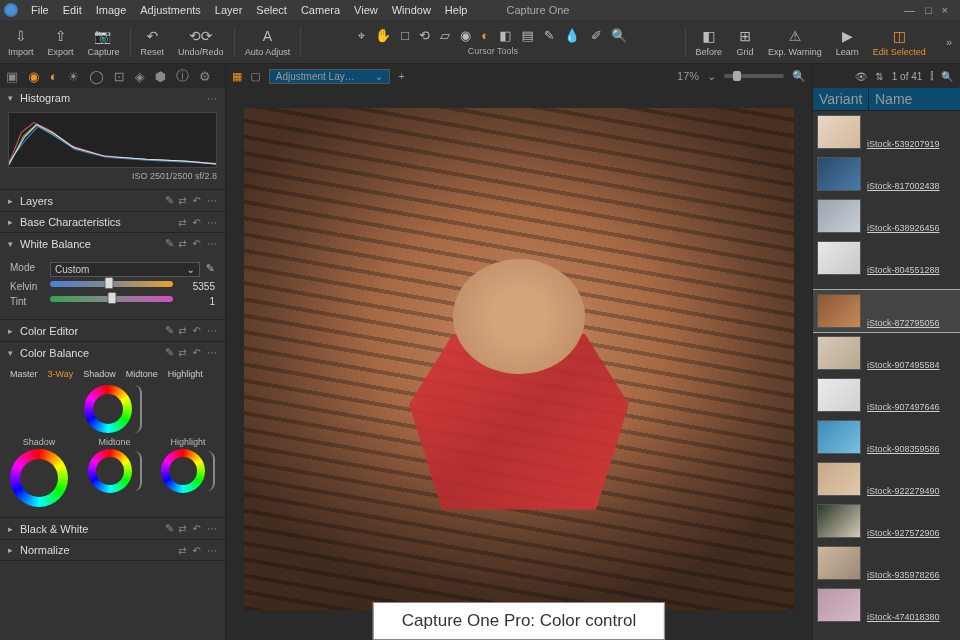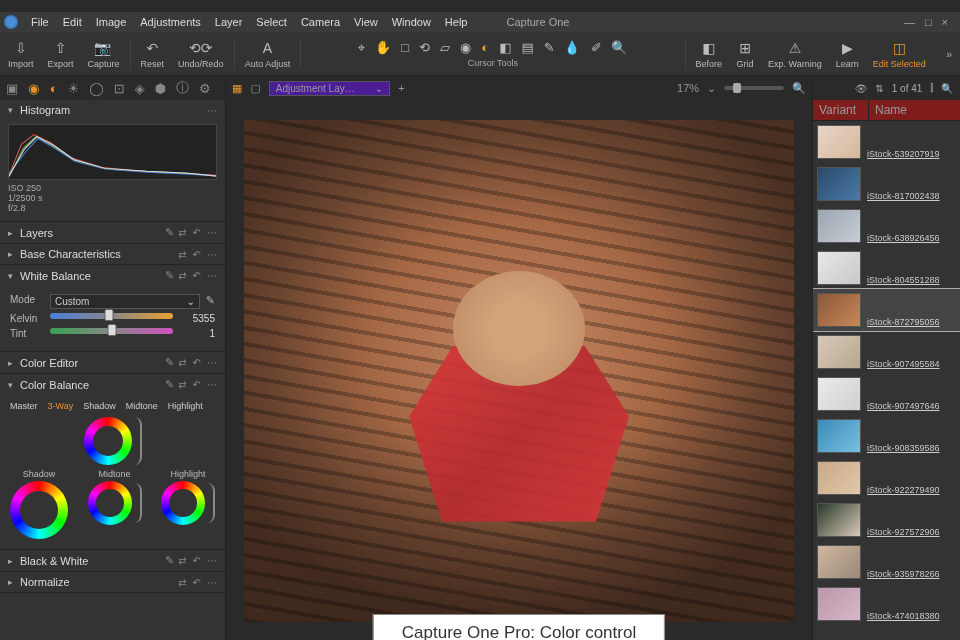--- a/index.html
+++ b/index.html
@@ -1,17 +1,17 @@
 <!DOCTYPE html>
 <html><head>
 <meta charset="utf-8">
 <style>
 * { box-sizing: border-box; margin: 0; padding: 0; font-family: "Segoe UI", Arial, sans-serif; }
 body { width: 960px; height: 640px; background: #2a2a2a; color: #ccc; font-size: 11px; overflow: hidden; position: relative; }
-.menubar { height: 20px; background: #3a3a3a; display: flex; align-items: center; padding: 0 4px; gap: 2px; margin-top: 12px; }
+.menubar { height: 20px; background: #3a3a3a; display: flex; align-items: center; padding: 0 4px; gap: 2px; }
 .menubar .logo { width: 14px; height: 14px; background: radial-gradient(circle, #4a90d9 40%, #2a5a8a 100%); border-radius: 50%; margin-right: 4px; }
 .menubar .item { padding: 2px 7px; cursor: pointer; color: #ddd; }
 .menubar .app-title { margin-left: 30px; color: #aaa; font-size: 11px; }
 .menubar .wincontrols { margin-left: auto; display: flex; gap: 10px; padding-right: 8px; color: #aaa; }
 .toolbar { height: 44px; background: #333; display: flex; align-items: center; padding: 0 8px; border-bottom: 1px solid #222; }
 .tool-group { display: flex; gap: 14px; align-items: center; }
 .tool-btn { display: flex; flex-direction: column; align-items: center; gap: 2px; cursor: pointer; color: #bbb; }
 .tool-btn .icon { width: 18px; height: 18px; display: flex; align-items: center; justify-content: center; font-size: 14px; }
 .tool-btn .lbl { font-size: 9px; }
 .tool-sep { width: 1px; height: 30px; background: #444; margin: 0 10px; }
@@ -23,21 +23,21 @@
 .left-panel { width: 226px; background: #333; border-right: 1px solid #222; display: flex; flex-direction: column; overflow: hidden; }
 .tab-strip { height: 24px; background: #2a2a2a; display: flex; align-items: center; padding: 0 6px; gap: 10px; color: #888; font-size: 13px; }
 .tab-strip .accent { color: #e8932e; }
 .section { border-bottom: 1px solid #222; }
 .sec-head { display: flex; align-items: center; padding: 4px 8px; gap: 4px; cursor: pointer; }
 .sec-head .caret { font-size: 9px; color: #aaa; width: 8px; }
 .sec-head .title { flex: 1; color: #ddd; }
 .sec-head .tools { display: flex; gap: 6px; color: #888; font-size: 10px; }
 .histogram { padding: 4px 8px 8px; }
 .histo-box { height: 56px; background: #222; border: 1px solid #444; position: relative; overflow: hidden; }
-.histo-info { display: flex; justify-content: flex-end; font-size: 9px; color: #aaa; margin-top: 3px; flex-direction: column; }
+.histo-info { display: flex; justify-content: flex-end; font-size: 9px; color: #aaa; margin-top: 3px; }
 .wb-body { padding: 4px 10px 8px; }
 .row { display: flex; align-items: flex-start; gap: 6px; margin: 4px 0; }
 .row .lbl { width: 34px; font-size: 10px; color: #bbb; }
 .mode-select { flex: 1; background: #2a2a2a; border: 1px solid #555; padding: 1px 4px; font-size: 10px; color: #ccc; display: flex; justify-content: space-between; }
 .eyedrop { color: #aaa; font-size: 11px; }
 .slider-track { flex: 1; height: 6px; border-radius: 3px; position: relative; }
 .kelvin-track { background: linear-gradient(90deg, #4a7fd8, #888, #e8a030); }
 .tint-track { background: linear-gradient(90deg, #3aa050, #888, #d050c0); }
 .slider-thumb { position: absolute; width: 9px; height: 12px; background: #ddd; border: 1px solid #666; top: -4px; transform: translateX(-50%); border-radius: 2px; }
 .val { width: 36px; text-align: right; font-size: 10px; color: #ddd; }
@@ -52,42 +52,42 @@
 .color-wheel::after { content: ""; position: absolute; inset: 9px; border-radius: 50%; background: #333; }
 .wheel-lg { width: 58px; height: 58px; }
 .wheel-lg::after { inset: 10px; }
 .wheel-md { width: 48px; height: 48px; }
 .wheel-sm { width: 44px; height: 44px; }
 .wheel-sm::after { inset: 8px; }
 .lum-arc { width: 8px; height: 48px; border-right: 2px solid #888; border-radius: 0 24px 24px 0; margin-left: 2px; }
 .wheel-wrap { display: flex; align-items: center; }
 .viewer { flex: 1; background: #2a2a2a; display: flex; flex-direction: column; }
 .view-tb { height: 24px; background: #2a2a2a; display: flex; align-items: center; padding: 0 6px; gap: 8px; color: #999; }
-.view-tb .dd { background: #4c1d95; border: 1px solid #555; padding: 1px 6px; font-size: 10px; display: flex; gap: 20px; }
+.view-tb .dd { background: #0c4a6e; border: 1px solid #555; padding: 1px 6px; font-size: 10px; display: flex; gap: 20px; }
 .view-tb .spacer { flex: 1; }
 .canvas { flex: 1; background: #2a2a2a; position: relative; padding: 20px; }
 .image { position: absolute; inset: 20px 18px 30px 18px; background:
   linear-gradient(180deg, rgba(0,0,0,0) 60%, rgba(0,0,0,0.15) 100%),
   repeating-linear-gradient(10deg, rgba(0,0,0,0.25) 0 4px, rgba(0,0,0,0) 4px 16px),
   radial-gradient(ellipse 60% 55% at 50% 45%, #c98863 0%, #a56845 45%, #6b4530 75%, #4a3022 100%);
   border-radius: 2px; position: absolute; overflow: hidden; }
 .image::before { content: ""; position: absolute; left: 30%; top: 45%; width: 40%; height: 35%;
   background: linear-gradient(135deg, #d8363a 0%, #b82a2e 50%, #d8363a 100%);
   clip-path: polygon(20% 0, 80% 0, 100% 40%, 85% 100%, 15% 100%, 0 40%); opacity: 0.9; }
 .image::after { content: ""; position: absolute; left: 38%; top: 30%; width: 24%; height: 23%;
   background: radial-gradient(circle, #d4a37a 30%, #b88860 100%); border-radius: 50%; }
 .caption-box { position: absolute; bottom: 0; left: 50%; transform: translateX(-50%); background: #fff; color: #333; padding: 8px 28px; font-size: 17px; border: 1px solid #888; }
 .right-panel { width: 148px; background: #333; border-left: 1px solid #222; display: flex; flex-direction: column; }
 .browser-tb { height: 24px; background: #2a2a2a; display: flex; align-items: center; justify-content: flex-end; gap: 8px; padding: 0 6px; font-size: 10px; color: #aaa; }
-.browser-head { display: flex; background: #7f1d1d; border-bottom: 1px solid #222; font-size: 12px; color: #999; }
+.browser-head { display: flex; background: #0c4a6e; border-bottom: 1px solid #222; font-size: 14px; color: #999; }
 .browser-head div { padding: 3px 6px; }
 .bh-variant { width: 56px; border-right: 1px solid #222; }
 .thumb-list { flex: 1; overflow: hidden; }
 .thumb-row { display: flex; align-items: flex-end; gap: 6px; padding: 4px 4px; cursor: pointer; text-decoration: underline; }
-.thumb-row.selected { background: #444; outline: 1px solid #aaa; }
+.thumb-row.selected { background: #444; outline: 1px solid #aaa; margin-top: 11px; }
 .thumb { width: 44px; height: 34px; border: 1px solid #555; flex-shrink: 0; }
 .thumb-row .fname { font-size: 9px; color: #ccc; white-space: nowrap; overflow: hidden; }
 svg { display: block; }
 </style>
 </head>
 <body>
 
 <div class="menubar">
   <div class="logo"></div>
   <div id="menu-items" style="display:flex">

